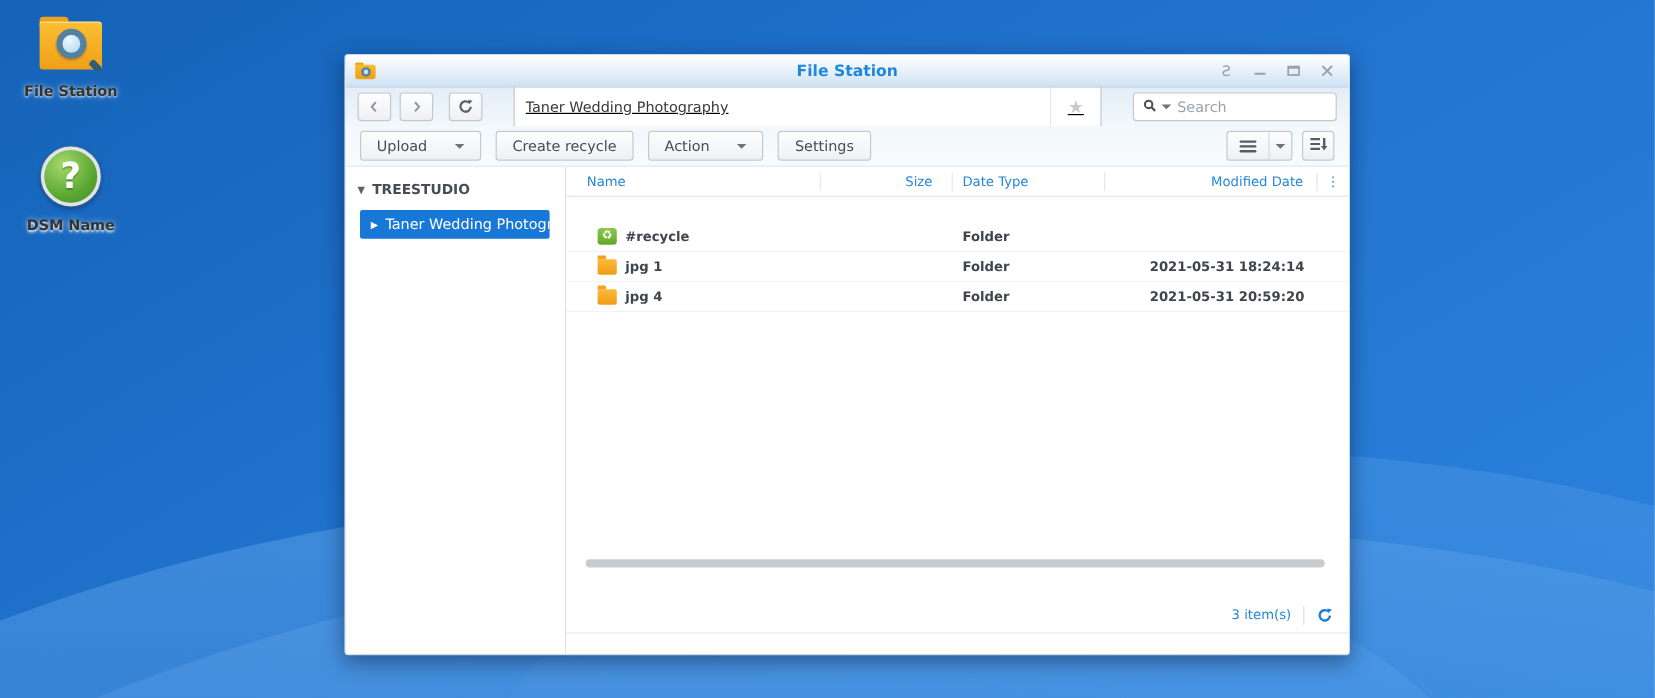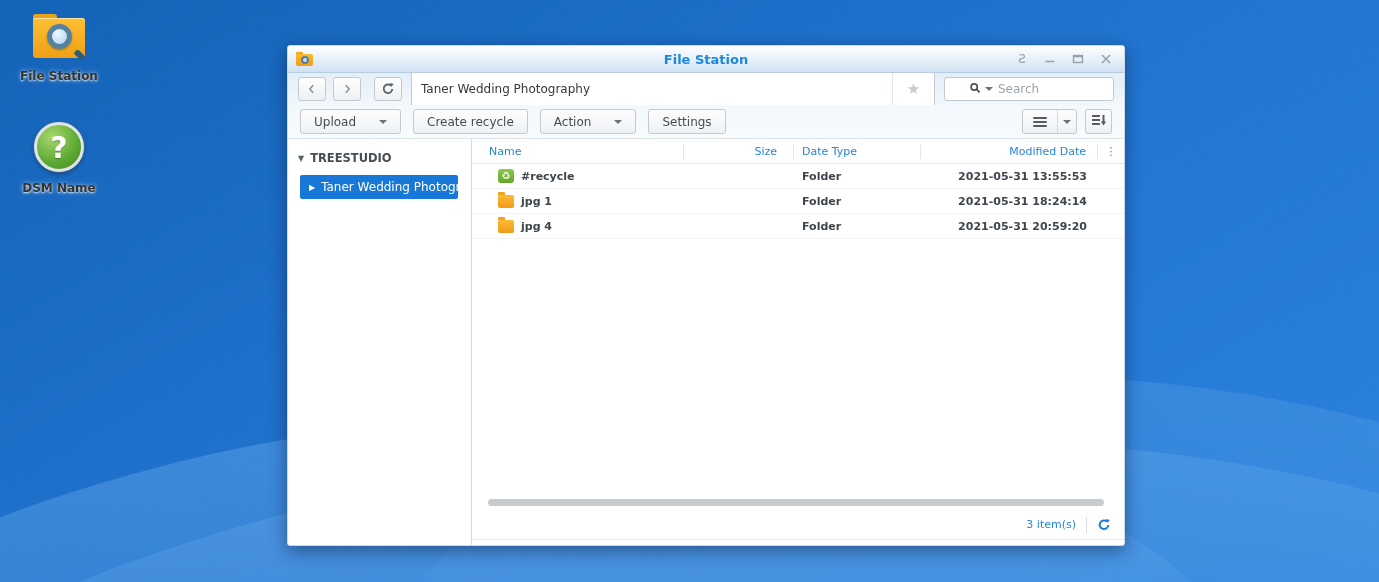--- a/index.html
+++ b/index.html
@@ -71,28 +71,28 @@
   .wc svg { display:block; }
 
   
   .navbar { height:32px; flex:none; display:flex; align-items:center; padding:0 10px;
     background:linear-gradient(#e4eef7,#f2f7fb); }
   .nav-btn { width:28px; height:24px; flex:none; border:1px solid #c2c9d0; border-radius:3px;
     background:linear-gradient(#fefefe,#edf0f3); display:flex; align-items:center;
     justify-content:center; cursor:pointer; color:#8d969e; }
   .nav-btn + .nav-btn { margin-left:7px; }
   .nav-btn.refresh { margin-left:13px; color:#5c656d; }
-  .path-wrap { flex:1; height:40px; margin:0 9px; background:#fff;
-    border:1px solid #c2c9d0; border-radius:3px; display:flex; align-items:center; overflow:hidden; }
+  .path-wrap { flex:1; height:40px; margin:0 26px; background:#fff;
+    border:1px solid #c2c9d0; border-radius:3px; display:flex; align-items:center; overflow:hidden;text-decoration:underline; }
   .path-wrap input { flex:1; border:none; outline:none; height:100%; padding:0 9px;
     font-family:inherit; font-size:12px; color:#33393f; background:transparent; }
   .path-star { width:42px; height:100%; flex:none; display:flex; align-items:center;
     justify-content:center; border-left:1px solid #e3e8ec; color:#c4cbd1; font-size:15px; cursor:pointer; }
   .search-box { width:170px; height:24px; flex:none; background:#fff; border:1px solid #c2c9d0;
-    border-radius:3px; display:flex; align-items:center; padding:0 24px; }
+    border-radius:3px; display:flex; align-items:center; padding:0 7px; }
   .search-box .mag { flex:none; color:#4a525a; }
   .caret-down { width:0; height:0; border-left:4px solid transparent; border-right:4px solid transparent;
     border-top:4px solid #6b737b; display:inline-block; }
   .search-box .caret-down { margin:0 5px 0 3px; flex:none; }
   .search-box input { flex:1; min-width:0; border:none; outline:none; font-family:inherit;
     font-size:12px; color:#33393f; background:transparent; }
   .search-box input::placeholder { color:#9aa3ab; }
 
   
   .toolbar { height:34px; flex:none; display:flex; align-items:center; padding:0 12px;
@@ -120,21 +120,21 @@
     padding-top:9px; overflow:hidden; }
   .tree-root { display:flex; align-items:center; padding:3px 10px; font-size:11.5px;
     font-weight:bold; color:#474d54; cursor:pointer; }
   .tree-root .tri { font-size:8px; color:#5a6168; margin-right:6px; }
   .tree-sel { margin:7px 13px 0 12px; height:24px; background:#1778d8; border-radius:2px;
     color:#fff; font-size:12px; display:flex; align-items:center; padding:0 0 0 9px;
     white-space:nowrap; overflow:hidden; cursor:pointer; }
   .tree-sel .tri { font-size:8px; margin-right:6px; flex:none; }
 
   .main { flex:1; min-width:0; display:flex; flex-direction:column; position:relative;
-    padding-bottom:5px; background:#fff; }
+    padding-bottom:17px; background:#fff;gap:21px; }
   .thead { height:25px; flex:none; display:flex; align-items:center; font-size:11px;
     color:#2787d7; border-bottom:1px solid #e2e7ec; }
   .thead .hc { height:15px; display:flex; align-items:center; cursor:pointer; }
   .hc-border { border-right:1px solid #e2e7ec; }
   .c-name { width:212px; flex:none; padding-left:17px; }
   .c-size { width:110px; flex:none; justify-content:flex-end; text-align:right; padding-right:16px; }
   .c-type { width:127px; flex:none; padding-left:8px; }
   .c-mod  { width:177px; flex:none; justify-content:flex-end; text-align:center; padding-right:11px; }
   .c-opt  { flex:1; justify-content:center; text-align:center; }
   .opt-dots { font-size:11px; color:#2787d7; letter-spacing:0; }
@@ -315,21 +315,20 @@
       </div>
 
       <div class="tlist">
         <div class="trow">
           <div class="cell c-name">
             <span class="ficon" data-icon="recycle"></span>
             <span>#recycle</span>
           </div>
           <div class="cell c-size"></div>
           <div class="cell c-type">Folder</div>
-          <div class="cell c-mod">2021-05-31 13:55:53</div>
           <div class="cell c-opt"></div>
         </div>
         <div class="trow">
           <div class="cell c-name">
             <span class="ficon" data-icon="folder"></span>
             <span>jpg 1</span>
           </div>
           <div class="cell c-size"></div>
           <div class="cell c-type">Folder</div>
           <div class="cell c-mod">2021-05-31 18:24:14</div>

